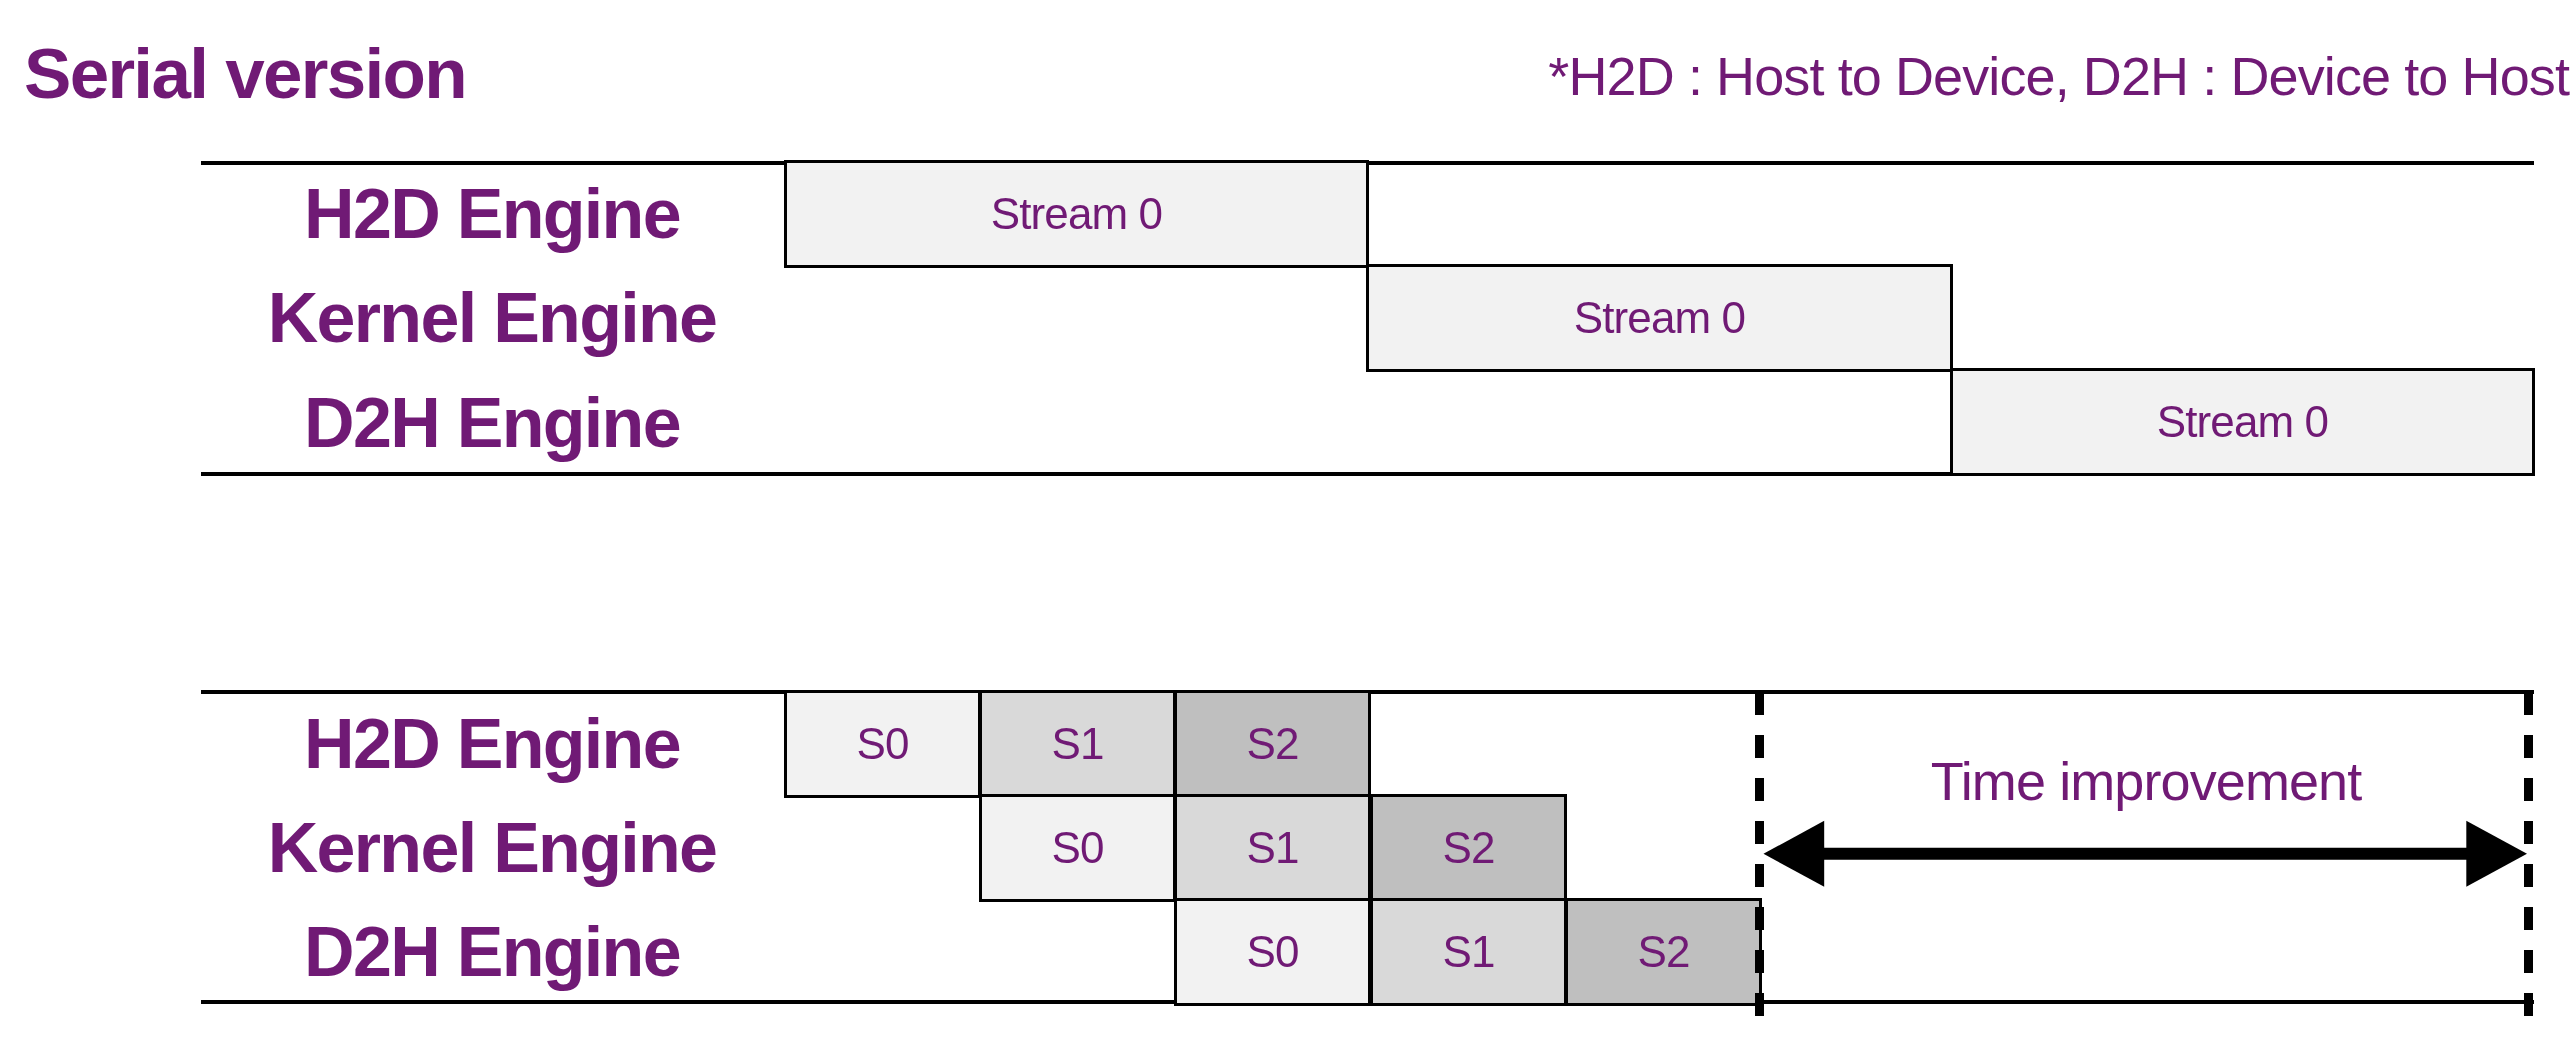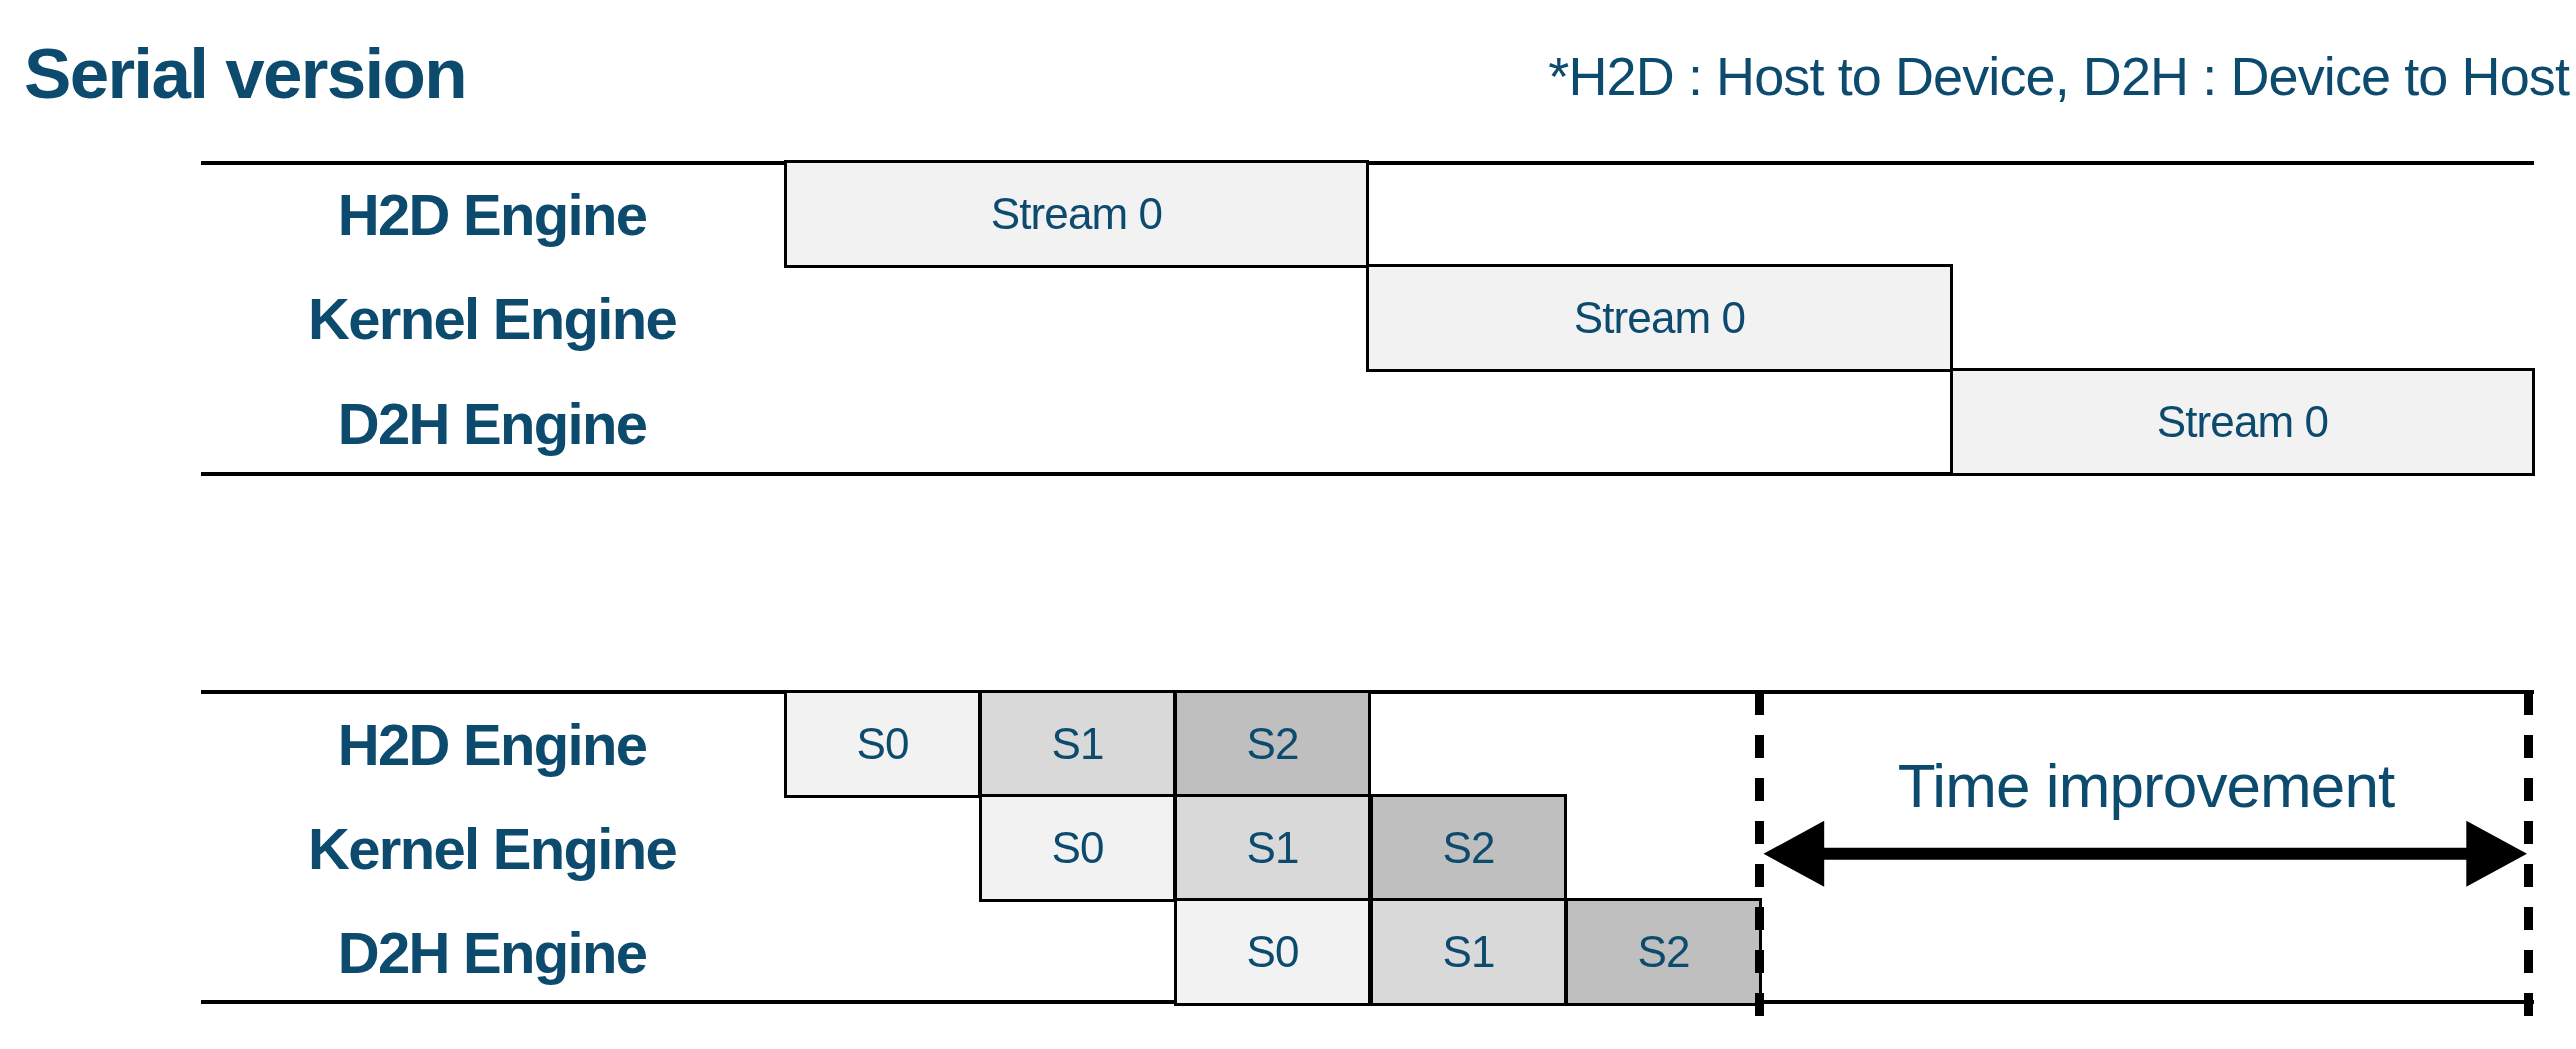--- a/index.html
+++ b/index.html
@@ -1,45 +1,45 @@
 <!DOCTYPE html>
 <html style="font-size:14px"><head>
 <meta charset="utf-8">
 <style>
   html,body{margin:0;padding:0;background:#fff;}
   .canvas{
     position:relative;width:2576px;height:1049px;background:#fff;overflow:hidden;
-    font-family:"Liberation Sans",sans-serif;color:#0c4a6e;
+    font-family:"Liberation Sans",sans-serif;color:#701a75;
   }
   .title{
     position:absolute;font-size:71px;font-weight:bold;letter-spacing:-1.7px;line-height:1;
     white-space:nowrap;
   }
   .note{
     position:absolute;font-size:54px;font-weight:normal;letter-spacing:-0.9px;line-height:1;
     white-space:nowrap;text-align:center;
   }
   .hline{position:absolute;height:4.3px;background:#000;}
   .rowlabel{
     position:absolute;left:201px;width:582px;height:104px;
     display:flex;align-items:center;justify-content:center;
-    font-size:58px;font-weight:bold;letter-spacing:-1.7px;white-space:nowrap;
+    font-size:70px;font-weight:bold;letter-spacing:-1.7px;white-space:nowrap;
   }
   .block{
     position:absolute;box-sizing:border-box;border:3.5px solid #000;
     display:flex;align-items:center;justify-content:center;
     font-size:44px;letter-spacing:-0.9px;white-space:nowrap;height:108px;
   }
   .dashline{
     position:absolute;width:8.7px;top:692px;height:344px;
     background:repeating-linear-gradient(to bottom,#000 0px,#000 23.4px,transparent 23.4px,transparent 43px);
   }
   .annotation{
     position:absolute;left:1764px;width:764px;top:752px;text-align:center;
-    font-size:62px;letter-spacing:-0.9px;line-height:1.1;white-space:nowrap;
+    font-size:54px;letter-spacing:-0.9px;line-height:1.1;white-space:nowrap;
   }
   .arrow-svg{position:absolute;left:0;top:0;pointer-events:none;}
 </style>
 </head>
 <body>
 
 <div class="canvas">
 
   <div class="title" style="left:24px;top:38px;">Serial version</div>
 

